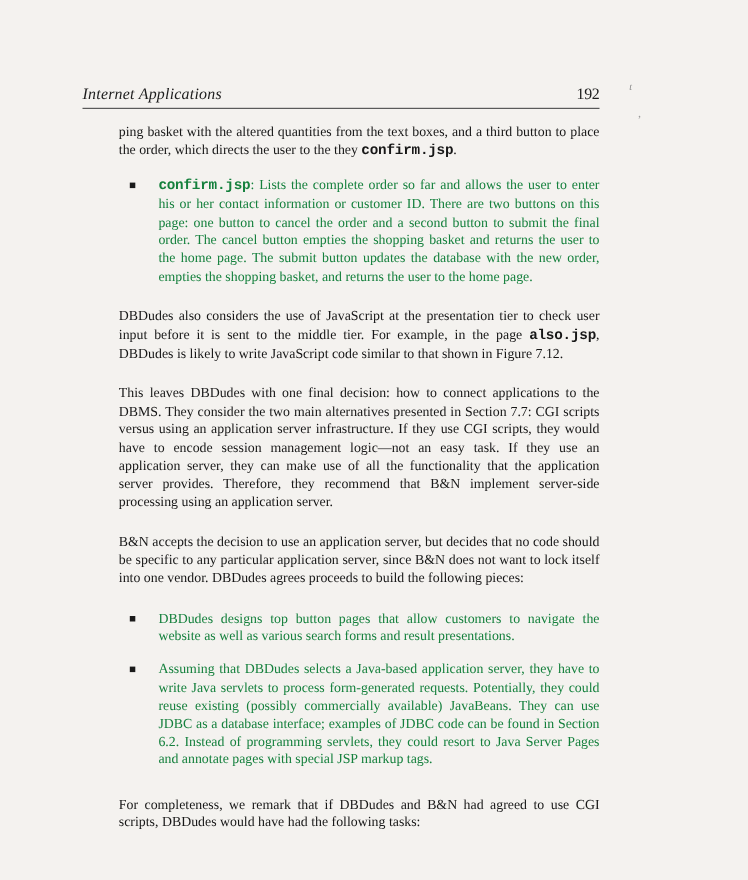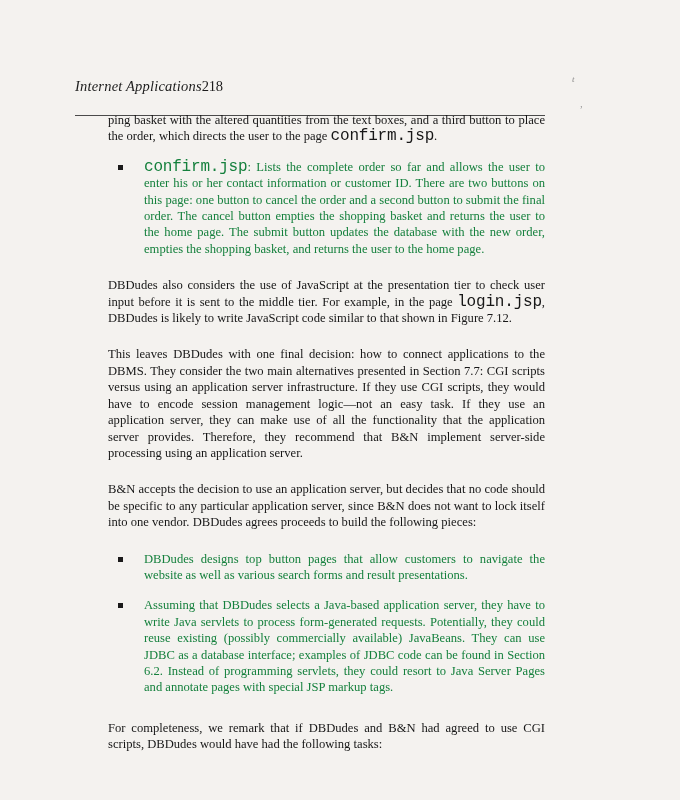--- a/index.html
+++ b/index.html
@@ -20,23 +20,23 @@
     height: 800px;
     background: #f4f2ef;
   }
   .header {
     position: absolute;
     left: 75px;
     top: 78px;
     width: 470px;
     display: flex;
     align-items: baseline;
-    justify-content: flex-start;
+    justify-content: space-between;
     border-bottom: 1px solid #4a4a4a;
-    padding-bottom: 20px;
+    padding-bottom: 3px;
   }
   .header-title {
     font-style: italic;
     font-size: 14.5px;
     letter-spacing: 0.2px;
     color: #1c1c1c;
   }
   .header-page {
     font-size: 14.5px;
     color: #1c1c1c;
@@ -91,53 +91,54 @@
   .bullet-mark {
     position: absolute;
     left: 10px;
     top: 6px;
     width: 5px;
     height: 5px;
     background: #1a1a1a;
   }
   .mono {
     font-family: "Liberation Mono", monospace;
-    font-size: 16px;
+    font-size: 13px;
     letter-spacing: -0.2px;
+    font-weight: bold;
   }
   .spacer-md { height: 6px; }
   .spacer-lg { height: 10px; }
 </style>
 </head>
 <body>
 
 <div class="page">
 
   <div class="speck1">t</div>
   <div class="speck2">,</div>
 
   <div class="header">
     <span class="header-title">Internet Applications</span>
-    <span class="header-page">218</span>
+    <span class="header-page">192</span>
   </div>
 
   <div class="body-col">
 
-    <p class="para"><span>ping basket with the altered quantities from the text boxes, and a third button to place the order, which directs the user to the page </span><span class="mono">confirm.jsp</span><span>.</span></p>
+    <p class="para"><span>ping basket with the altered quantities from the text boxes, and a third button to place the order, which directs the user to the they </span><span class="mono">confirm.jsp</span><span>.</span></p>
 
     <ul class="bullet-list">
       <li class="bullet-item">
         <span class="bullet-mark"></span>
         <span class="mono">confirm.jsp</span><span>: Lists the complete order so far and allows the user to enter his or her contact information or customer ID. There are two buttons on this page: one button to cancel the order and a second button to submit the final order. The cancel button empties the shopping basket and returns the user to the home page. The submit button updates the database with the new order, empties the shopping basket, and returns the user to the home page.</span>
       </li>
     </ul>
 
     <div class="spacer-md"></div>
 
-    <p class="para"><span>DBDudes also considers the use of JavaScript at the presentation tier to check user input before it is sent to the middle tier. For example, in the page </span><span class="mono">login.jsp</span><span>, DBDudes is likely to write JavaScript code similar to that shown in Figure 7.12.</span></p>
+    <p class="para"><span>DBDudes also considers the use of JavaScript at the presentation tier to check user input before it is sent to the middle tier. For example, in the page </span><span class="mono">also.jsp</span><span>, DBDudes is likely to write JavaScript code similar to that shown in Figure 7.12.</span></p>
 
     <div class="spacer-md"></div>
 
     <p class="para">This leaves DBDudes with one final decision: how to connect applications to the DBMS. They consider the two main alternatives presented in Section 7.7: CGI scripts versus using an application server infrastructure. If they use CGI scripts, they would have to encode session management logic—not an easy task. If they use an application server, they can make use of all the functionality that the application server provides. Therefore, they recommend that B&amp;N implement server-side processing using an application server.</p>
 
     <div class="spacer-md"></div>
 
     <p class="para">B&amp;N accepts the decision to use an application server, but decides that no code should be specific to any particular application server, since B&amp;N does not want to lock itself into one vendor. DBDudes agrees proceeds to build the following pieces:</p>
 
     <div class="spacer-md"></div>

